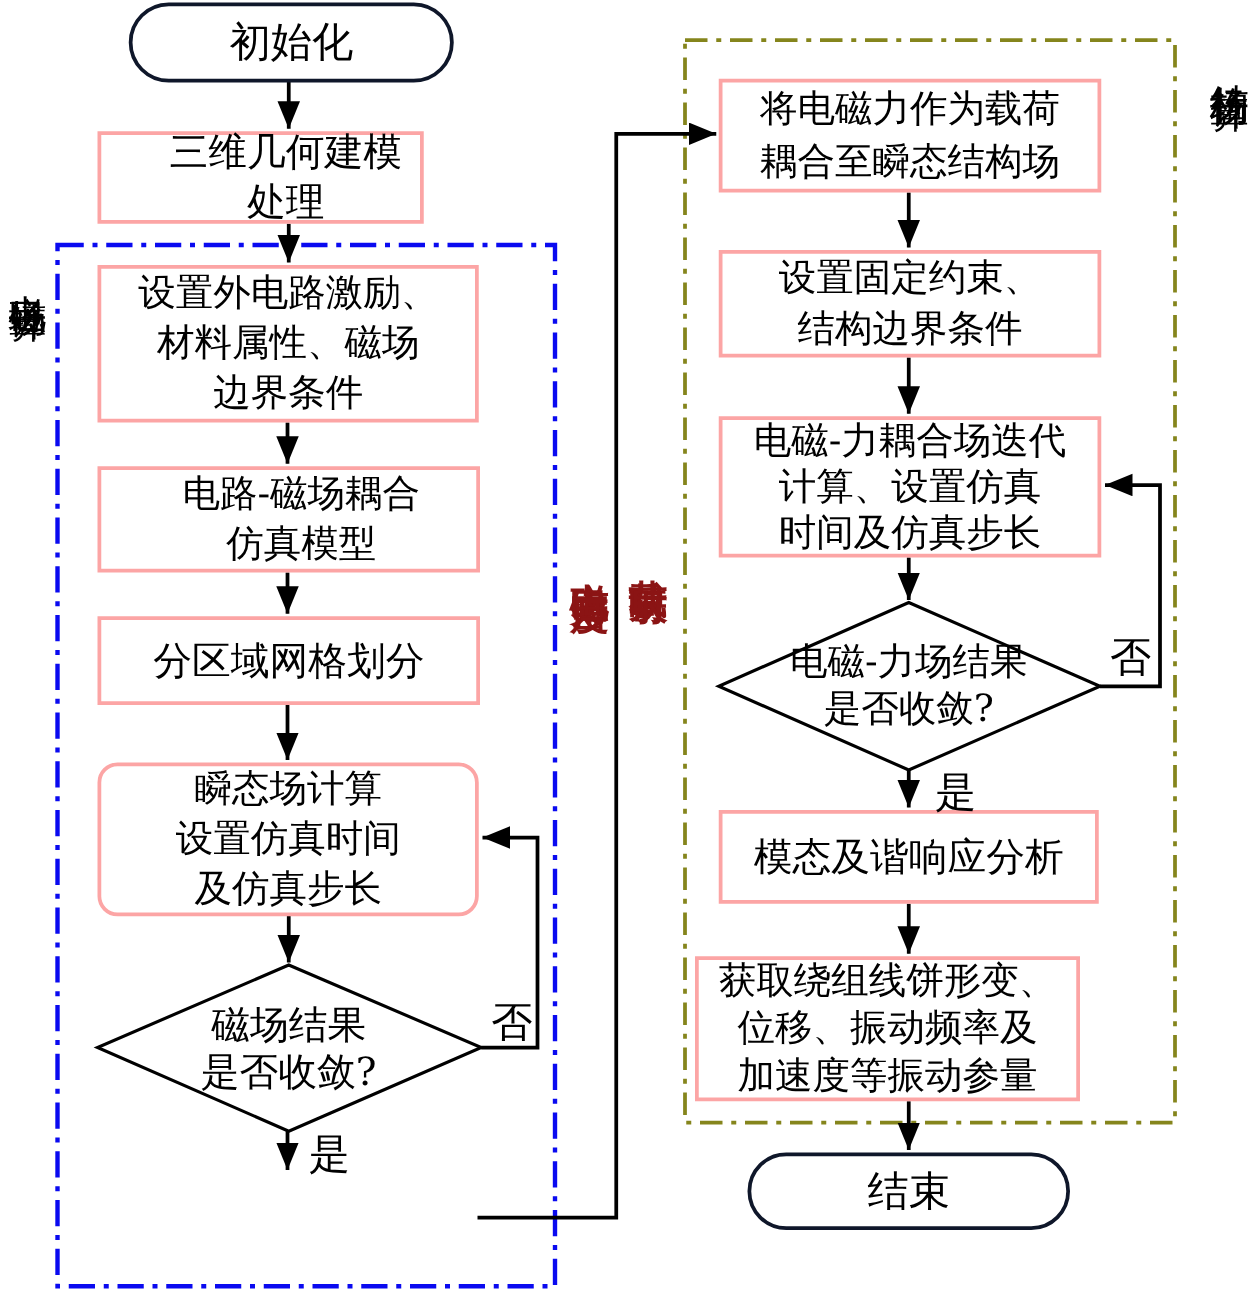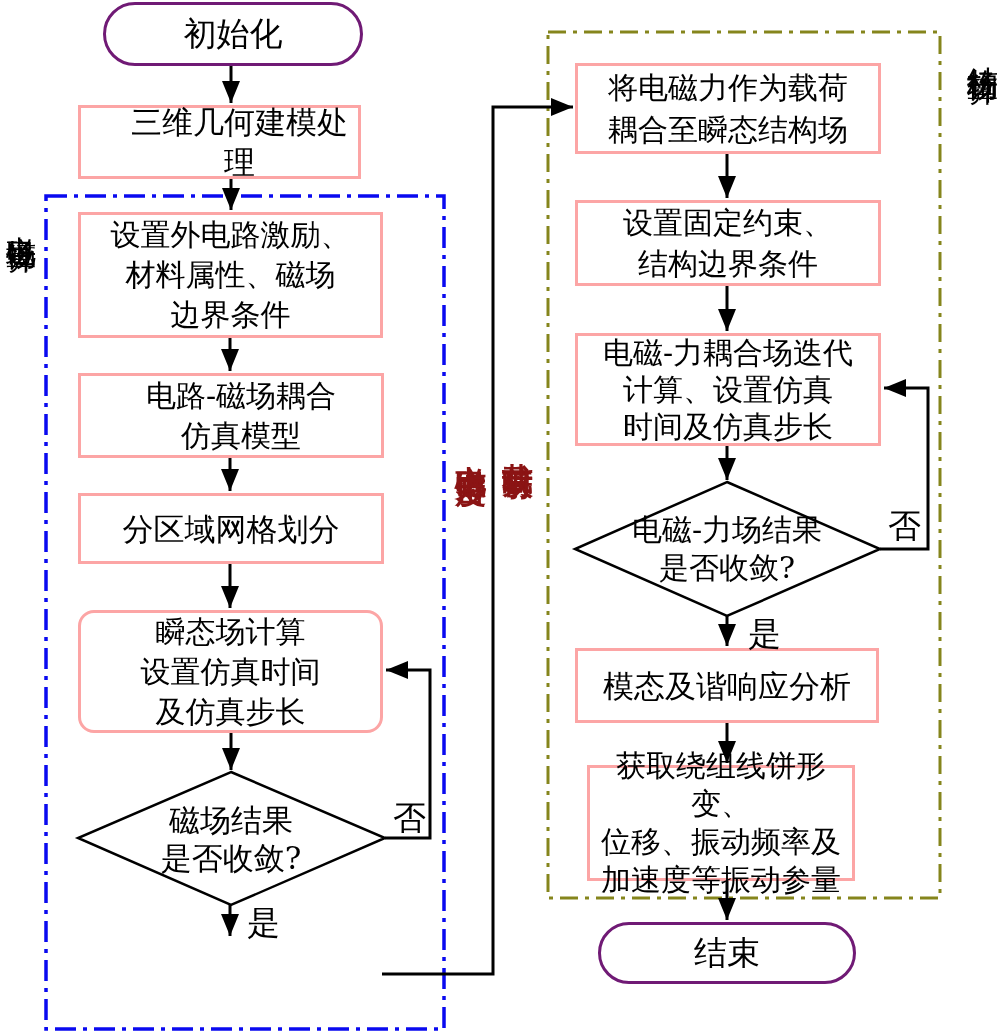--- a/index.html
+++ b/index.html
@@ -7,21 +7,21 @@
     position:relative;width:1001px;height:1035px;background:#fff;overflow:hidden;
     font-family:"DejaVu Serif", serif;color:#000;
   }
   #lines{position:absolute;left:0;top:0;width:1001px;height:1035px;}
   .node{
     position:absolute;box-sizing:border-box;background:#fff;border:3px solid #fca5a5;
     display:flex;align-items:center;justify-content:center;text-align:center;
     white-space:pre-line;font-size:30px;line-height:40px;
   }
   .terminal{
-    position:absolute;box-sizing:border-box;background:#fff;border:3px solid #701a75;
+    position:absolute;box-sizing:border-box;background:#fff;border:3px solid #0f172a;
     display:flex;align-items:center;justify-content:center;text-align:center;
     font-size:33px;
   }
   .dtext{
     position:absolute;display:flex;align-items:center;justify-content:center;
     text-align:center;white-space:pre-line;font-size:30px;line-height:38px;
     background:transparent;border:none;
   }
   .branch{position:absolute;font-size:33px;line-height:33px;}
   .vlabel{
@@ -70,21 +70,21 @@
 
   <div class="vlabel" style="left:0px;top:212px;">电磁场计算</div>
 
   <div class="vlabel" style="left:962px;top:42px;font-size:31px;">结构场计算</div>
 
   <div class="vlabel red" style="left:450px;top:441px;">电磁力密度</div>
   <div class="vlabel red" style="left:497px;top:438px;">载荷映射</div>
 
   <div class="terminal" style="left:103px;top:2px;width:260px;height:64px;border-radius:32px;">初始化</div>
 
-  <div class="node" style="left:78px;top:105px;width:283px;height:74px;font-size:31px;padding-left:40px;">三维几何建模处理</div>
+  <div class="node" style="left:78px;top:105px;width:261px;height:74px;font-size:31px;padding-left:40px;">三维几何建模处理</div>
 
   <div class="node" style="left:78px;top:212px;width:305px;height:126px;">设置外电路激励、
 材料属性、磁场
 边界条件</div>
 
   <div class="node" style="left:78px;top:373px;width:306px;height:85px;padding-left:20px;">电路-磁场耦合
 仿真模型</div>
 
   <div class="node" style="left:78px;top:493px;width:306px;height:71px;font-size:31px;">分区域网格划分</div>
 
@@ -107,21 +107,21 @@
 
   <div class="node" style="left:575px;top:333px;width:306px;height:113px;line-height:37px;">电磁-力耦合场迭代
 计算、设置仿真
 时间及仿真步长</div>
 
   <div class="dtext" style="left:587px;top:492px;width:280px;height:114px;">电磁-力场结果
 是否收敛?</div>
 
   <div class="node" style="left:575px;top:648px;width:304px;height:75px;font-size:31px;">模态及谐响应分析</div>
 
-  <div class="node" style="left:587px;top:765px;width:268px;height:116px;line-height:38px;">获取绕组线饼形变、
+  <div class="node" style="left:556px;top:765px;width:308px;height:116px;line-height:38px;">获取绕组线饼形变、
 位移、振动频率及
 加速度等振动参量</div>
 
   <div class="terminal" style="left:598px;top:922px;width:258px;height:62px;border-radius:31px;">结束</div>
 
   <div class="branch" style="left:888px;top:509px;">否</div>
   <div class="branch" style="left:748px;top:617px;">是</div>
 
 </div>
 

